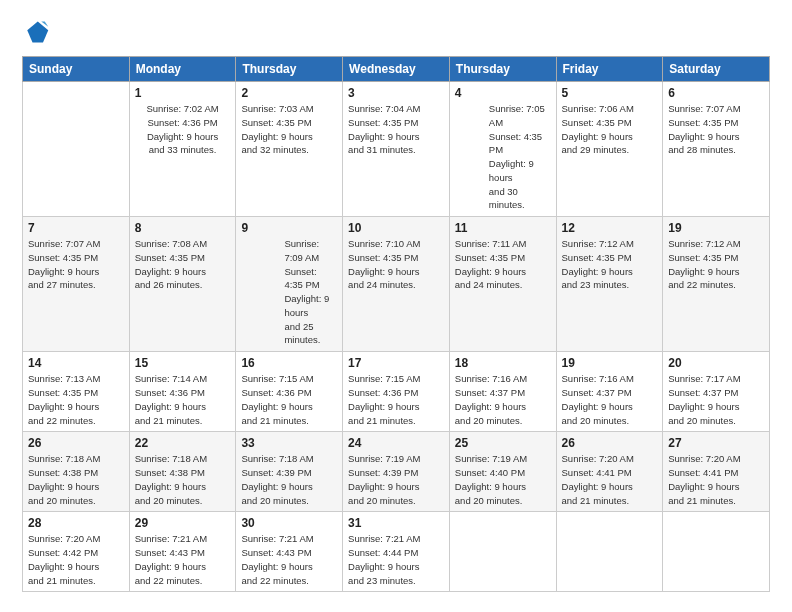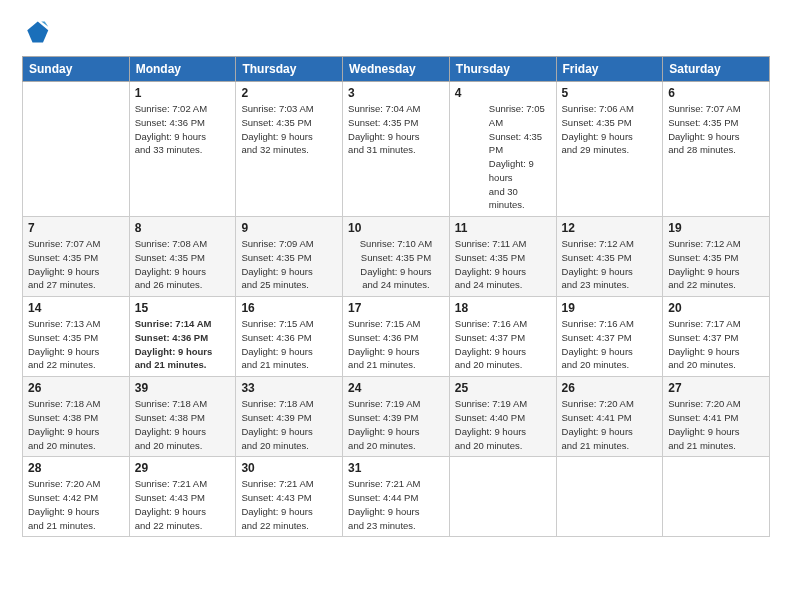--- a/index.html
+++ b/index.html
@@ -126,21 +126,21 @@
           <th>Thursday</th>
           <th>Friday</th>
           <th>Saturday</th>
         </tr>
     </thead>
     <tbody id="calendar-body">
     <tr>
           <td class="empty-cell"></td>
           <td>
             <span class="day-number">1</span>
-            <div class="day-info" style="white-space: pre-line;">Sunrise: 7:02 AM
+            <div class="day-info" style="white-space: pre-line; text-align: center;">Sunrise: 7:02 AM
 Sunset: 4:36 PM
 Daylight: 9 hours
 and 33 minutes.</div>
           </td>
           <td>
             <span class="day-number">2</span>
             <div class="day-info" style="white-space: pre-line;">Sunrise: 7:03 AM
 Sunset: 4:35 PM
 Daylight: 9 hours
 and 32 minutes.</div>
@@ -184,28 +184,28 @@
           </td>
           <td>
             <span class="day-number">8</span>
             <div class="day-info" style="white-space: pre-line;">Sunrise: 7:08 AM
 Sunset: 4:35 PM
 Daylight: 9 hours
 and 26 minutes.</div>
           </td>
           <td>
             <span class="day-number">9</span>
-            <div class="day-info" style="white-space: pre-line;">Sunrise: 7:09 AM
+            <div class="day-info" style="white-space: pre-line; margin-left: 43px;">Sunrise: 7:09 AM
 Sunset: 4:35 PM
 Daylight: 9 hours
 and 25 minutes.</div>
           </td>
           <td>
             <span class="day-number">10</span>
-            <div class="day-info" style="white-space: pre-line; text-align: center;">Sunrise: 7:10 AM
+            <div class="day-info" style="white-space: pre-line;">Sunrise: 7:10 AM
 Sunset: 4:35 PM
 Daylight: 9 hours
 and 24 minutes.</div>
           </td>
           <td>
             <span class="day-number">11</span>
             <div class="day-info" style="white-space: pre-line;">Sunrise: 7:11 AM
 Sunset: 4:35 PM
 Daylight: 9 hours
 and 24 minutes.</div>
@@ -228,21 +228,21 @@
         <tr>
           <td>
             <span class="day-number">14</span>
             <div class="day-info" style="white-space: pre-line;">Sunrise: 7:13 AM
 Sunset: 4:35 PM
 Daylight: 9 hours
 and 22 minutes.</div>
           </td>
           <td>
             <span class="day-number">15</span>
-            <div class="day-info" style="white-space: pre-line; font-weight: bold;">Sunrise: 7:14 AM
+            <div class="day-info" style="white-space: pre-line;">Sunrise: 7:14 AM
 Sunset: 4:36 PM
 Daylight: 9 hours
 and 21 minutes.</div>
           </td>
           <td>
             <span class="day-number">16</span>
             <div class="day-info" style="white-space: pre-line;">Sunrise: 7:15 AM
 Sunset: 4:36 PM
 Daylight: 9 hours
 and 21 minutes.</div>
@@ -278,21 +278,21 @@
         </tr>
         <tr>
           <td>
             <span class="day-number">26</span>
             <div class="day-info" style="white-space: pre-line;">Sunrise: 7:18 AM
 Sunset: 4:38 PM
 Daylight: 9 hours
 and 20 minutes.</div>
           </td>
           <td>
-            <span class="day-number">39</span>
+            <span class="day-number">22</span>
             <div class="day-info" style="white-space: pre-line;">Sunrise: 7:18 AM
 Sunset: 4:38 PM
 Daylight: 9 hours
 and 20 minutes.</div>
           </td>
           <td>
             <span class="day-number">33</span>
             <div class="day-info" style="white-space: pre-line;">Sunrise: 7:18 AM
 Sunset: 4:39 PM
 Daylight: 9 hours

